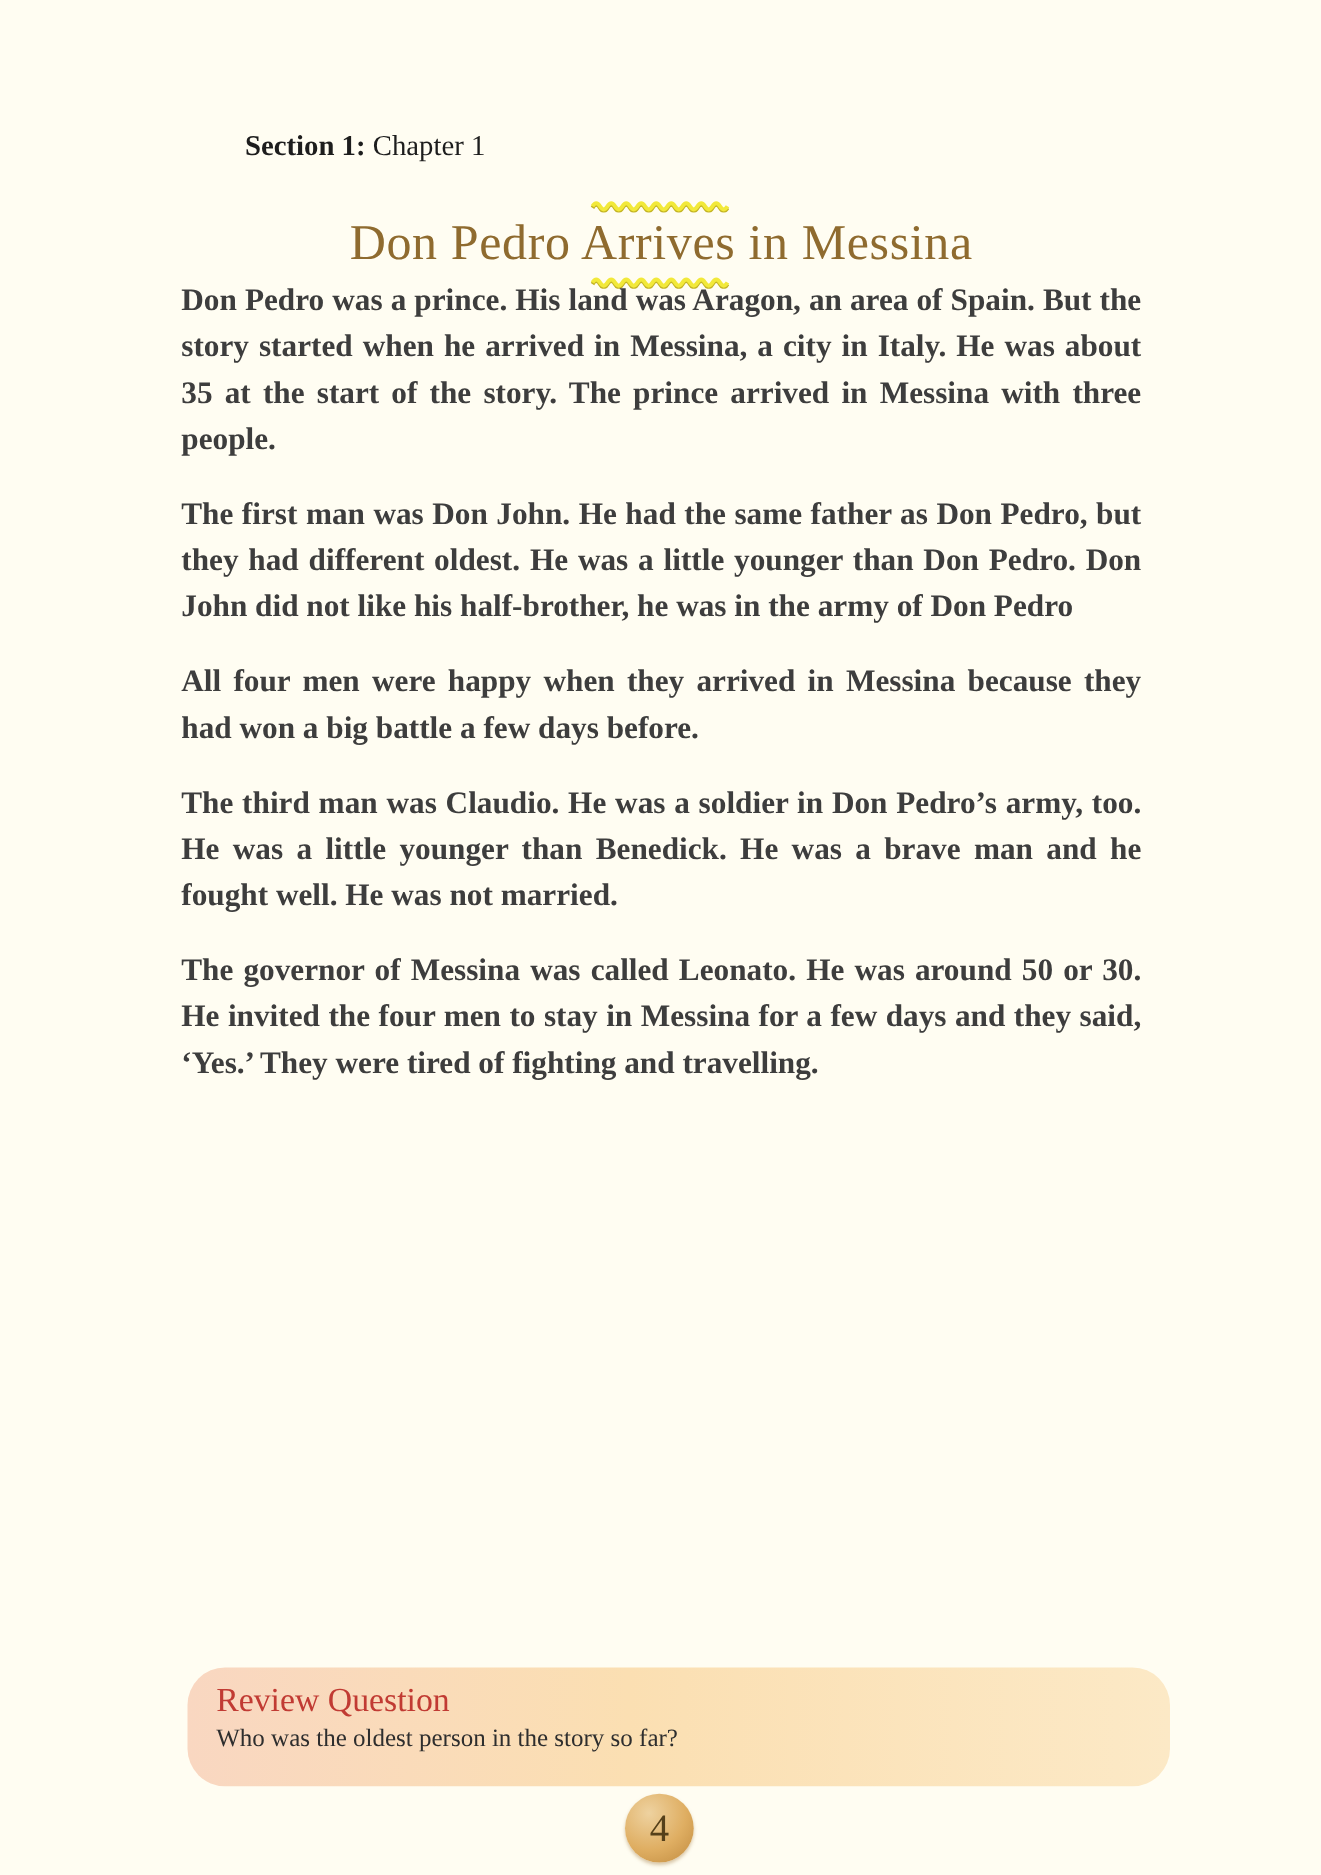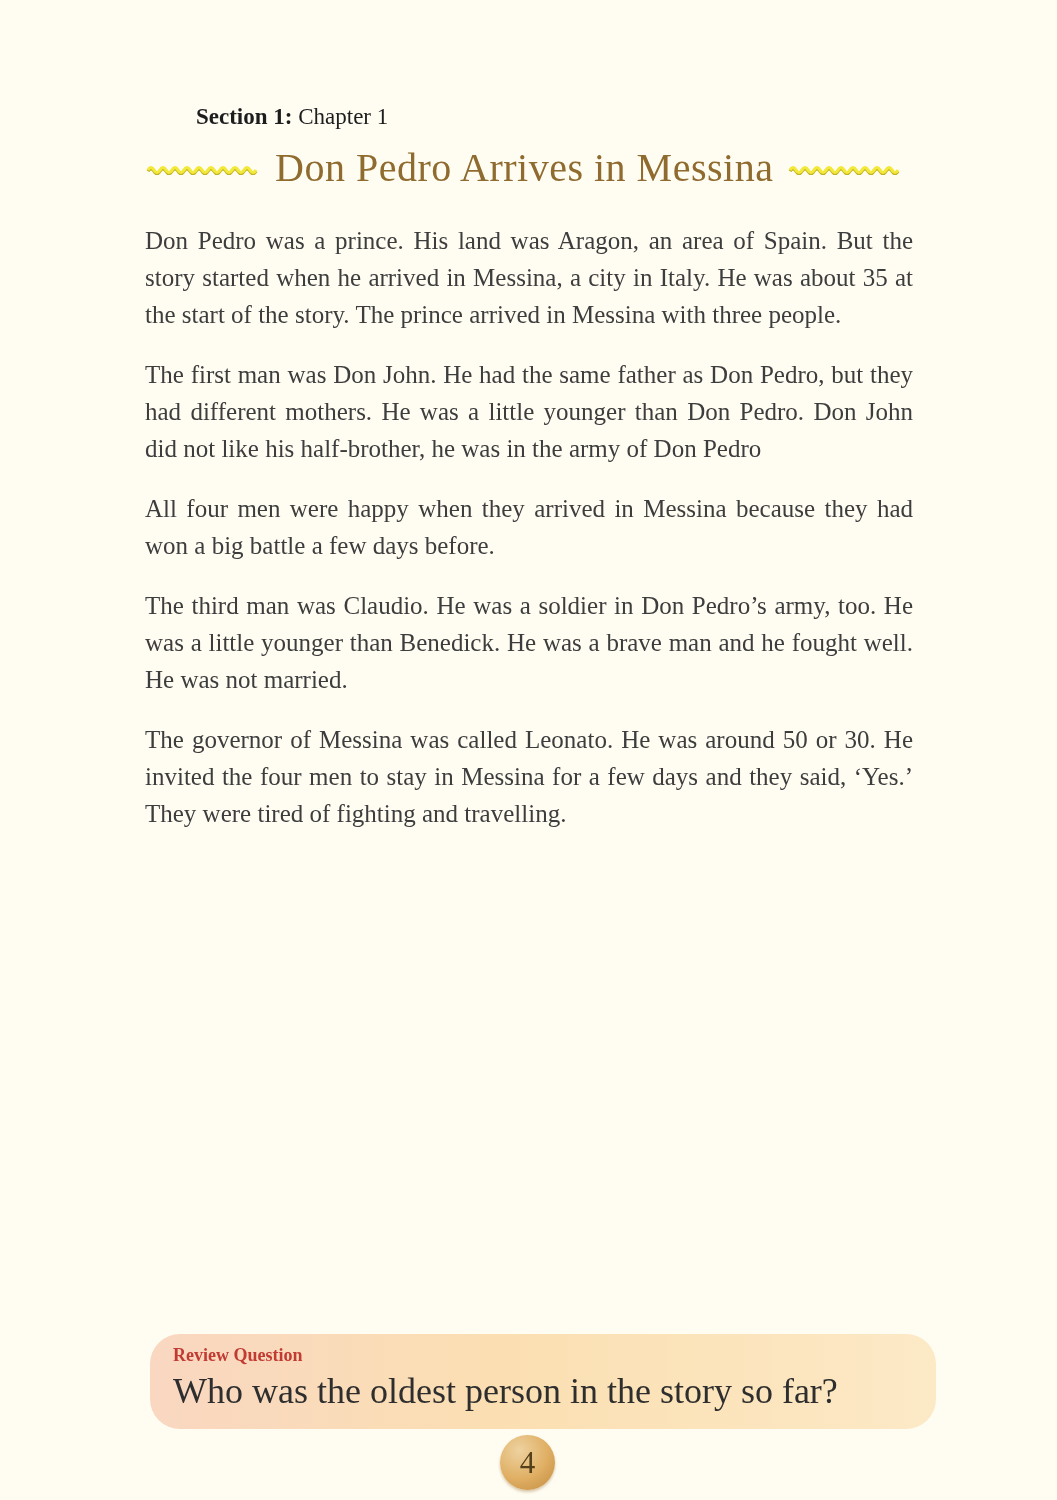--- a/index.html
+++ b/index.html
@@ -36,64 +36,67 @@
     position:absolute;
     left:196px;
     top:66px;
     font-size:23px;
     color:var(--heading-text);
   }
   .section-heading .bold{font-weight:bold;}
   .title-row{
     position:absolute;
     left:145px;
-    top:106px;
+    top:118px;
     width:768px;
     display:flex;
     align-items:center;
+    justify-content:space-between;
+    flex-direction:column;
   }
   .chapter-title{
     font-size:40px;
     font-weight:normal;
     color:var(--title);
     letter-spacing:0.5px;
     white-space:nowrap;
     padding:0 14px;
   }
   .squiggle{flex:0 0 auto;height:14px;}
   .body-text{
     position:absolute;
     left:145px;
     top:184px;
     width:768px;
+    font-weight:bold;
   }
   .body-text p{
     font-size:25px;
     line-height:37px;
     text-align:justify;
     margin-bottom:23px;
     color:var(--body-text);
   }
   .review-box{
     position:absolute;
     left:150px;
     top:1296px;
     width:786px;
     height:95px;
     border-radius:30px;
     background:linear-gradient(90deg,var(--box-gradient-left) 0%,var(--box-gradient-mid) 45%,var(--box-gradient-right) 100%);
     padding:11px 20px 0 23px;
   }
   .review-heading{
-    font-size:18px;
+    font-size:27px;
     color:var(--review-heading);
-    font-weight:bold;
+    font-weight:normal;
   }
   .review-question{
-    font-size:36px;
+    font-size:20px;
     color:#2e2e2e;
     margin-top:4px;
   }
   .coin{
     position:absolute;
     left:500px;
     top:1397px;
     width:55px;
     height:55px;
     border-radius:50%;
@@ -124,21 +127,21 @@
     </svg>
     <h1 class="chapter-title">Don Pedro Arrives in Messina</h1>
     <svg class="squiggle" width="116" height="14" viewBox="0 0 116 14">
       <path d="M3 9 Q6 4 9 9 T15 9 T21 9 T27 9 T33 9 T39 9 T45 9 T51 9 T57 9 T63 9 T69 9 T75 9 T81 9 T87 9 T93 9 T99 9 T105 9 T111 9" fill="none" stroke="var(--squiggle-shadow)" stroke-width="3.2" transform="translate(0,1.3)"></path>
       <path d="M3 9 Q6 4 9 9 T15 9 T21 9 T27 9 T33 9 T39 9 T45 9 T51 9 T57 9 T63 9 T69 9 T75 9 T81 9 T87 9 T93 9 T99 9 T105 9 T111 9" fill="none" stroke="var(--squiggle)" stroke-width="3.2"></path>
     </svg>
   </div>
 
   <div class="body-text">
     <p>Don Pedro was a prince. His land was Aragon, an area of Spain. But the story started when he arrived in Messina, a city in Italy. He was about 35 at the start of the story. The prince arrived in Messina with three people.</p>
-    <p>The first man was Don John. He had the same father as Don Pedro, but they had different mothers. He was a little younger than Don Pedro. Don John did not like his half-brother, he was in the army of Don Pedro</p>
+    <p>The first man was Don John. He had the same father as Don Pedro, but they had different oldest. He was a little younger than Don Pedro. Don John did not like his half-brother, he was in the army of Don Pedro</p>
     <p>All four men were happy when they arrived in Messina because they had won a big battle a few days before.</p>
     <p>The third man was Claudio. He was a soldier in Don Pedro’s army, too. He was a little younger than Benedick. He was a brave man and he fought well. He was not married.</p>
     <p>The governor of Messina was called Leonato. He was around 50 or 30. He invited the four men to stay in Messina for a few days and they said, ‘Yes.’ They were tired of fighting and travelling.</p>
   </div>
 
   <div class="review-box">
     <div class="review-heading">Review Question</div>
     <div class="review-question">Who was the oldest person in the story so far?</div>
   </div>
 

